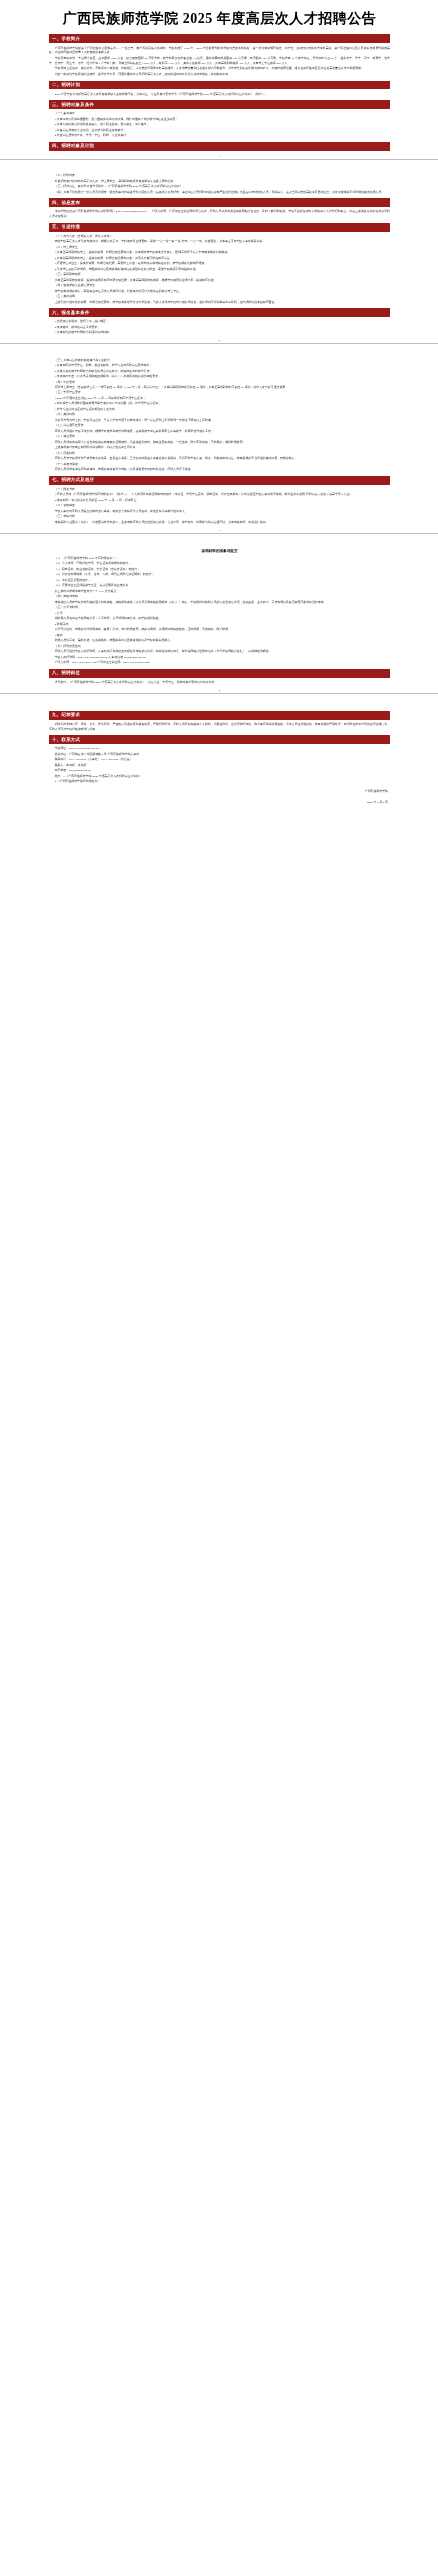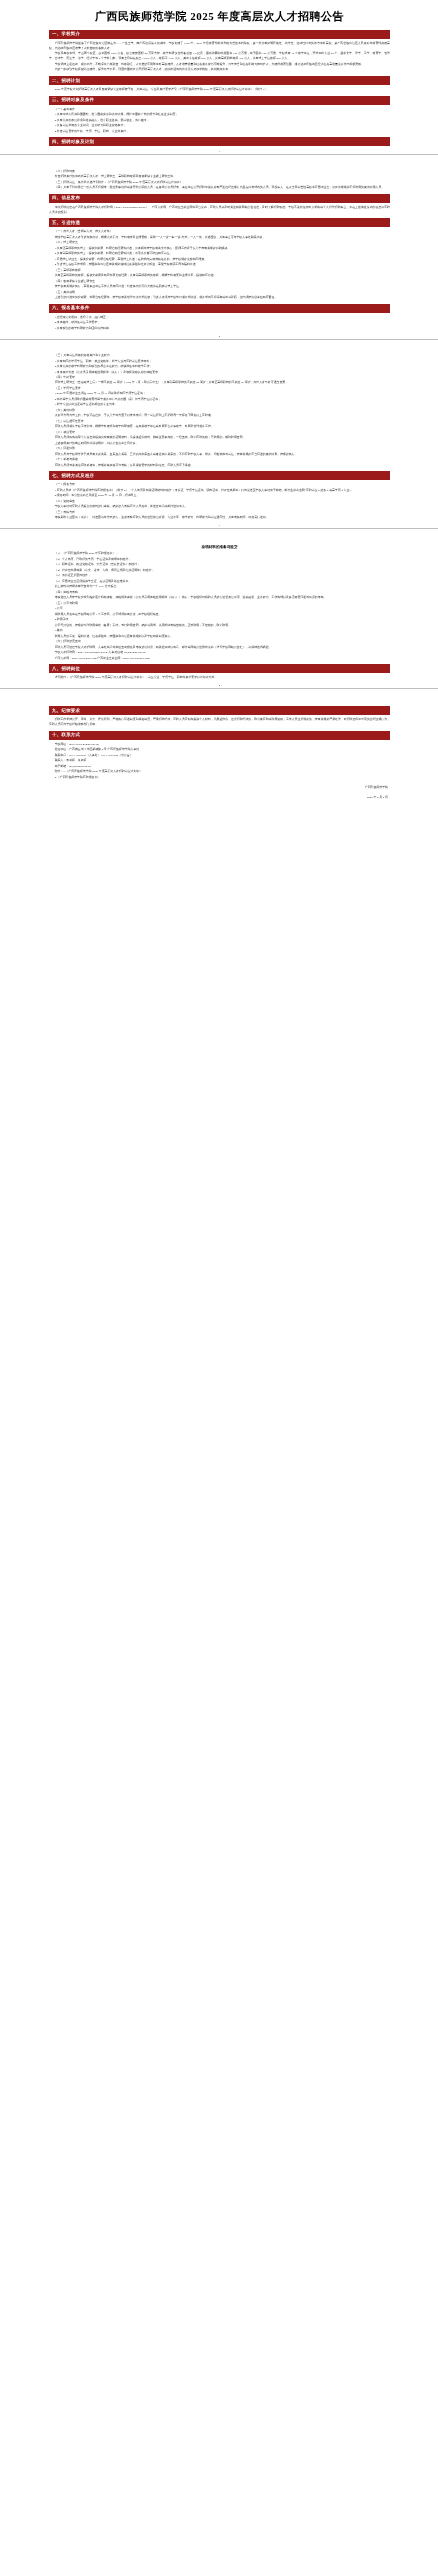--- a/index.html
+++ b/index.html
@@ -16,21 +16,21 @@
     position:relative;
   }
   .sheet{
     width:439px;
     box-sizing:border-box;
     padding:0 49px;
   }
   .doc-title{
     text-align:center;
     font-weight:bold;
-    font-size:11px;
+    font-size:14px;
     line-height:1.5;
     letter-spacing:0.5px;
     margin:3.1px 0 5.2px 0;
     color:#000;
   }
   .sec-head{
     background:#9b1b1b;
     color:#ffffff;
     font-weight:bold;
     font-size:4.4px;

